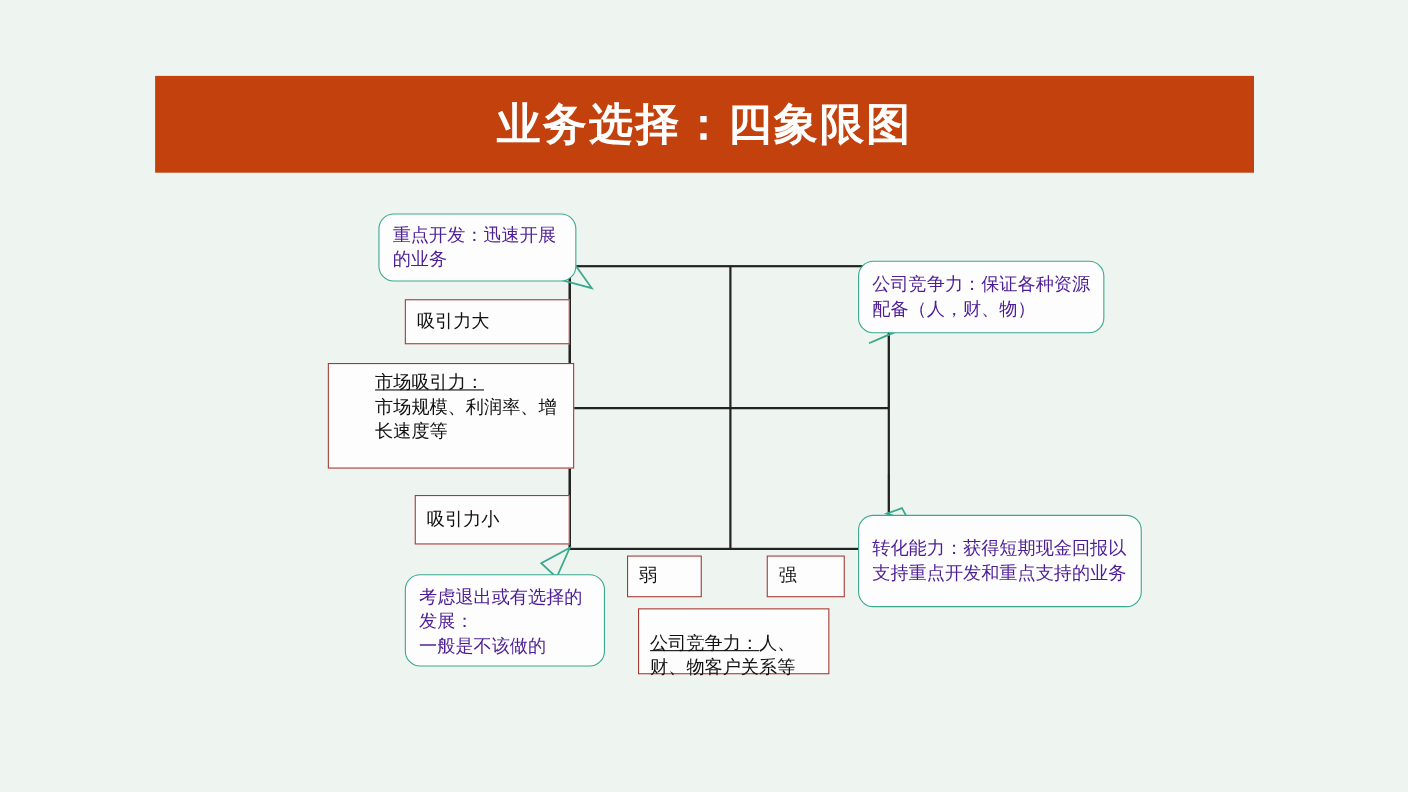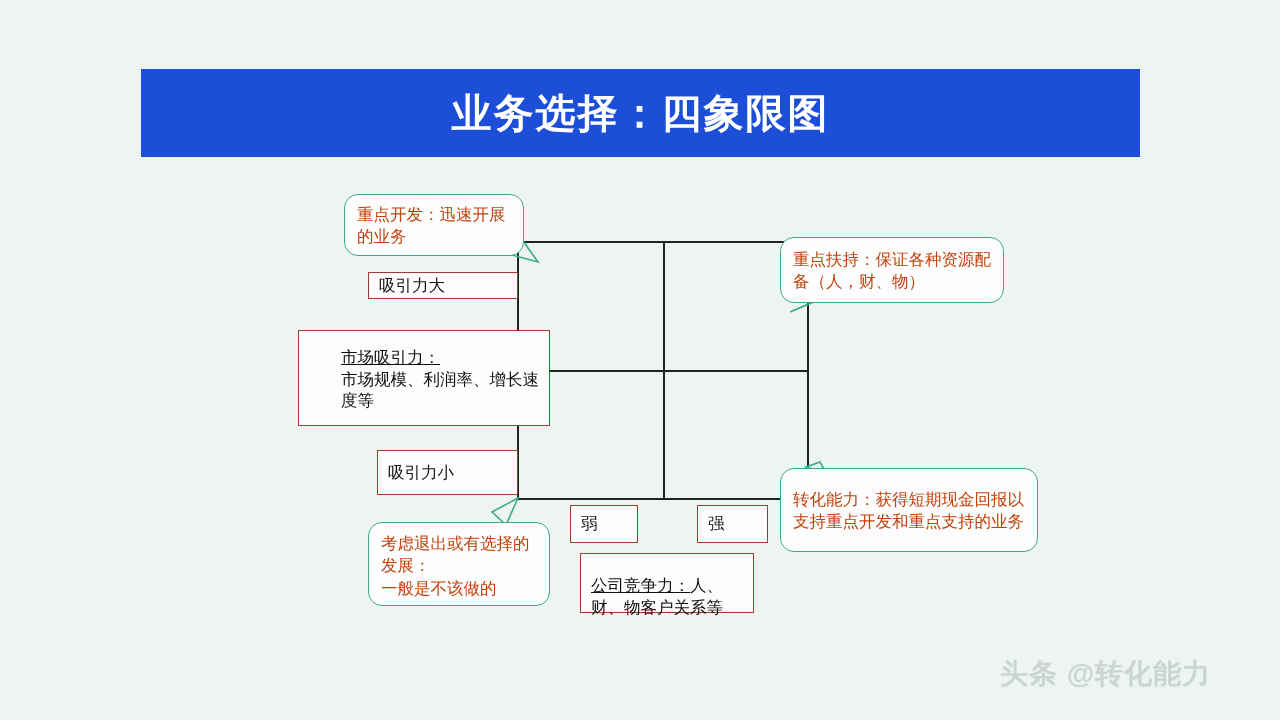--- a/index.html
+++ b/index.html
@@ -9,21 +9,21 @@
     font-family:"Liberation Sans","DejaVu Sans",sans-serif;
     overflow:hidden;
     position:relative;
   }
   #slide{position:absolute;left:0;top:0;width:1280px;height:720px;}
 
   
   .title-banner{
     position:absolute;
     left:141px;top:69px;width:999px;height:88px;
-    background:#1d4ed8;
+    background:#c2410c;
     display:flex;align-items:center;justify-content:center;
   }
   .title-text{
     color:#ffffff;
     font-size:40px;
     font-weight:bold;
     letter-spacing:2px;
     line-height:1;
     white-space:nowrap;
   }
@@ -50,21 +50,21 @@
   
   .callout{
     position:absolute;
     background:#fdfdfd;
     border:1.6px solid #3aa98e;
     border-radius:14px;
     box-sizing:border-box;
     display:flex;
     align-items:center;
     padding:6px 12px;
-    color:#c2410c;
+    color:#4c1d95;
     font-size:16.5px;
     line-height:1.34;
   }
   .callout .inner{width:100%;}
 
   
   .watermark{
     position:absolute;
     left:1000px;top:655px;
     color:#c9d6cf;
@@ -100,25 +100,25 @@
 
     <path d="M 497,251 L 523,241 L 538,262 Z" fill="none" stroke="#3aa98e" stroke-width="1.6"></path>
 
     <path d="M 806,305 L 790,312 L 816,301 Z" fill="none" stroke="#3aa98e" stroke-width="1.6"></path>
 
     <path d="M 806,467 L 820,462 L 826,473 Z" fill="none" stroke="#3aa98e" stroke-width="1.6"></path>
 
     <path d="M 518,498 L 492,512 L 506,525 Z" fill="none" stroke="#3aa98e" stroke-width="1.6"></path>
   </svg>
 
-  <div class="redbox" style="left:368px;top:272px;width:150px;height:27px;">
+  <div class="redbox" style="left:368px;top:272px;width:150px;height:41px;">
     <div class="inner">吸引力大</div>
   </div>
 
-  <div class="redbox" style="left:298px;top:330px;width:252px;height:96px;align-items:center;padding-top:7px;padding-left:42px;">
+  <div class="redbox" style="left:298px;top:330px;width:224px;height:96px;align-items:flex-start;padding-top:7px;padding-left:42px;">
     <div class="inner">
       <span class="u">市场吸引力：</span><br>
       <span>市场规模、利润率、增长速度等</span>
     </div>
   </div>
 
   <div class="redbox" style="left:377px;top:450px;width:141px;height:45px;">
     <div class="inner">吸引力小</div>
   </div>
 
@@ -135,29 +135,28 @@
       <span class="u">公司竞争力：</span><span>人、</span><br>
       <span>财、物客户关系等</span>
     </div>
   </div>
 
   <div class="callout" style="left:344px;top:194px;width:180px;height:62px;">
     <div class="inner">重点开发：迅速开展的业务</div>
   </div>
 
   <div class="callout" style="left:780px;top:237px;width:224px;height:66px;">
-    <div class="inner">重点扶持：保证各种资源配备（人，财、物）</div>
+    <div class="inner">公司竞争力：保证各种资源配备（人，财、物）</div>
   </div>
 
   <div class="callout" style="left:780px;top:468px;width:258px;height:84px;">
     <div class="inner">转化能力：获得短期现金回报以支持重点开发和重点支持的业务</div>
   </div>
 
   <div class="callout" style="left:368px;top:522px;width:182px;height:84px;align-items:center;padding-top:9px;">
     <div class="inner">
       <span>考虑退出或有选择的发展：</span><br>
       <span>一般是不该做的</span>
     </div>
   </div>
 
-  <div class="watermark">头条 @转化能力</div>
 
 </div>
 
 </body></html>

